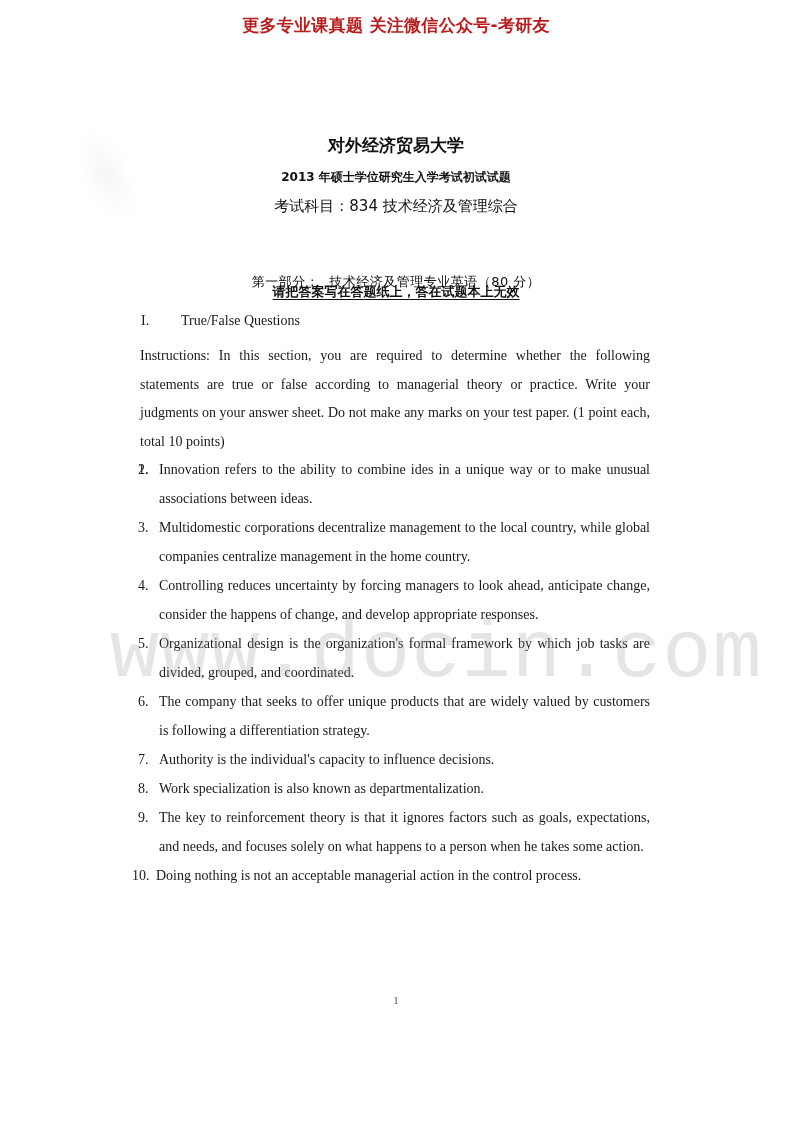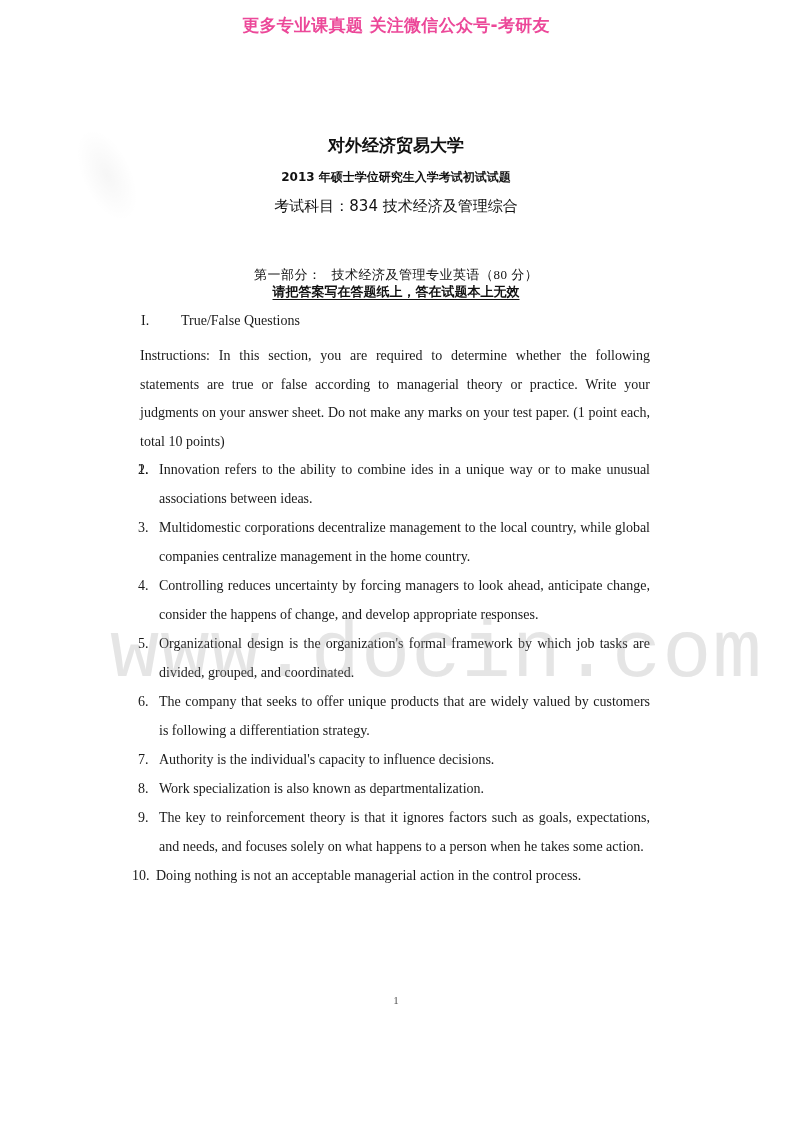--- a/index.html
+++ b/index.html
@@ -17,21 +17,21 @@
     }
     .promo-banner {
       position: absolute;
       top: 14px;
       left: 0;
       width: 792px;
       text-align: center;
       font-family: "DejaVu Sans", "Liberation Sans", sans-serif;
       font-weight: bold;
       font-size: 17px;
-      color: #ec4899;
+      color: #b91c1c;
       letter-spacing: 0.3px;
     }
     .scan-artifact {
       position: absolute;
       left: 82px;
       top: 125px;
       width: 50px;
       height: 100px;
       background: radial-gradient(ellipse at center, rgba(0,0,0,0.035) 0%, rgba(0,0,0,0) 70%);
       transform: rotate(-25deg);
@@ -70,25 +70,24 @@
       top: 243px;
       font-size: 13px;
       font-weight: bold;
       margin-top: 40px;
     }
     .notice span {
       text-decoration: underline;
       text-underline-offset: 3px;
     }
     .part-heading {
-      top: 266px;
+      top: 273px;
       font-size: 13px;
       font-weight: normal;
       letter-spacing: 0.5px;
-      font-family: Liberation Serif, serif;
     }
     .part-heading .p-label {
       margin-right: 10px;
     }
     .section-heading {
       position: absolute;
       top: 313px;
       left: 141px;
       font-size: 14px;
     }

